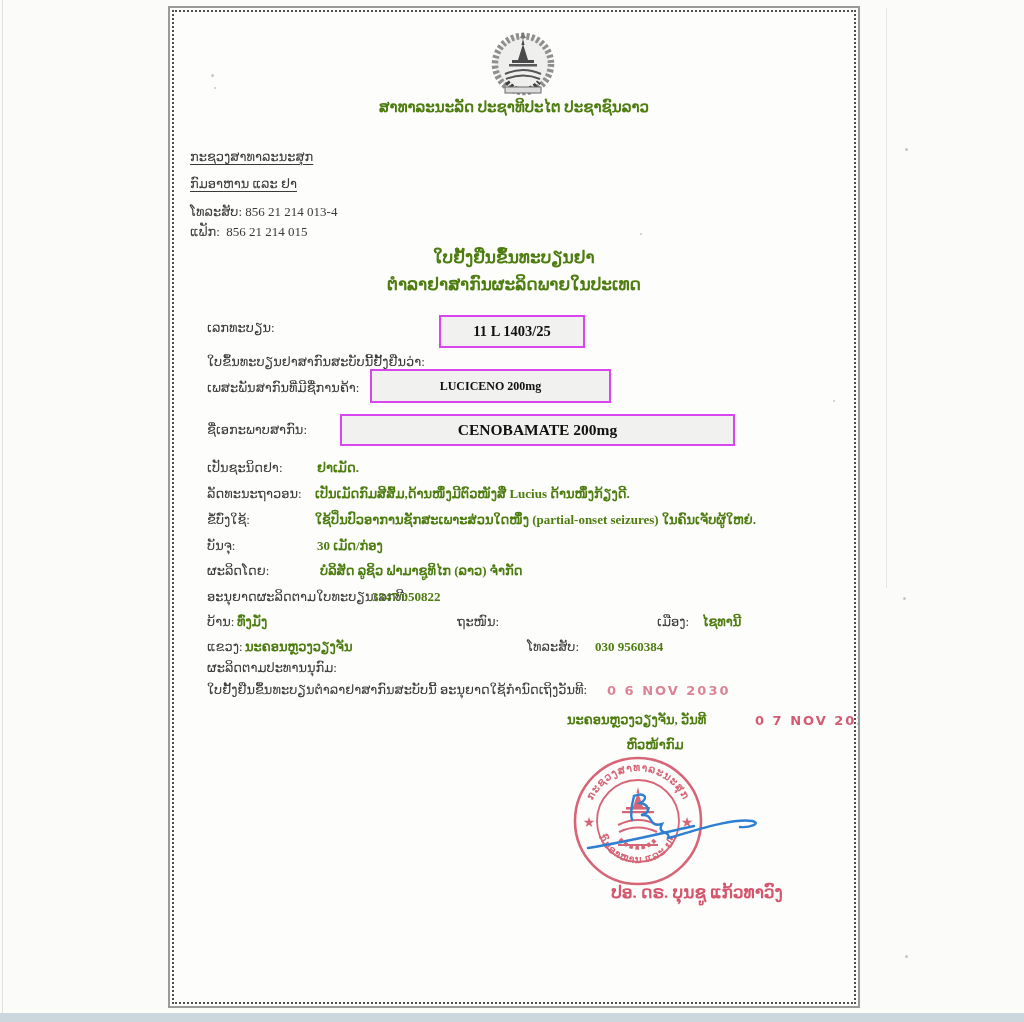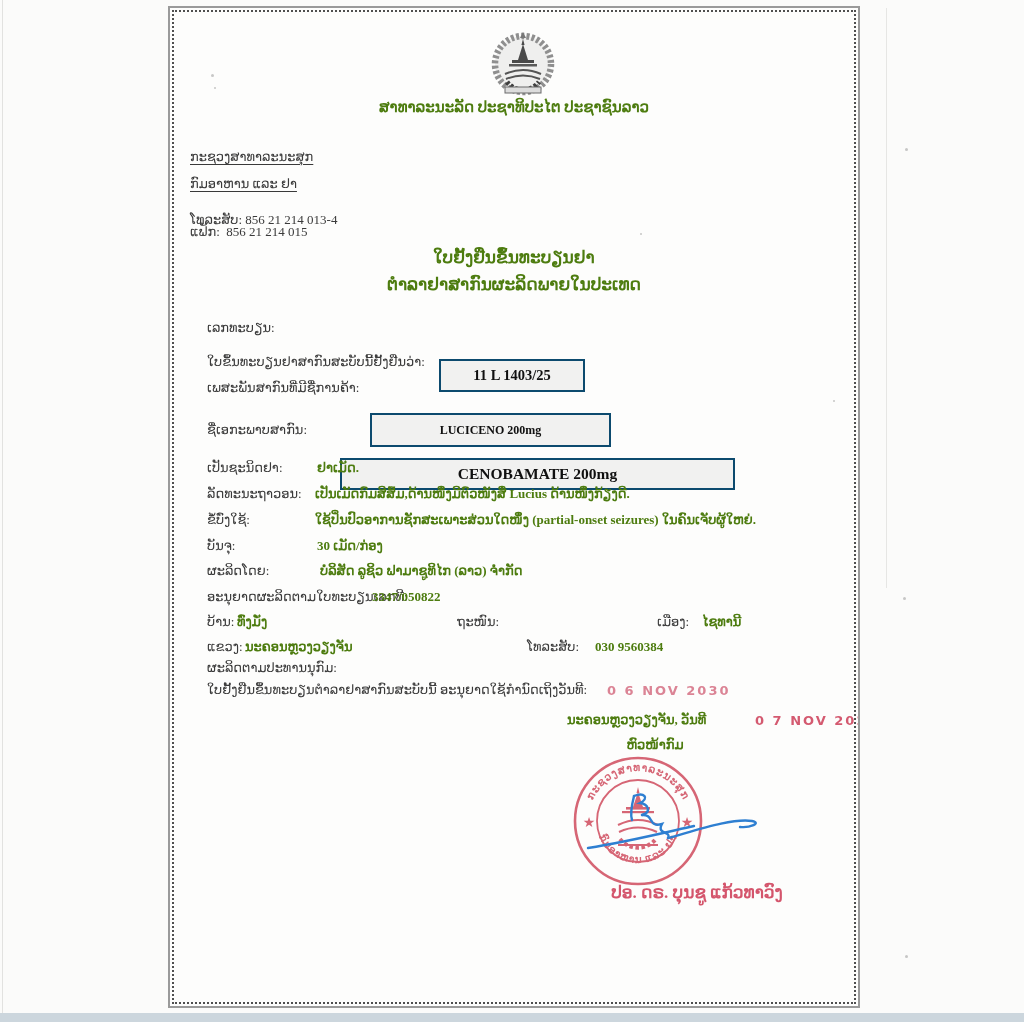--- a/index.html
+++ b/index.html
@@ -6,22 +6,22 @@
   #root{position:relative;width:1024px;height:1022px;background:#fbfbfa;overflow:hidden;
         font-family:"Liberation Serif", serif;}
   .scan{position:absolute;left:168px;top:6px;width:692px;height:1002px;background:#fdfdfc;
         border:2px solid #9a9a9a;box-sizing:border-box;}
   .inner-border{position:absolute;inset:2px;border:2px dotted #4f4f4f;pointer-events:none;}
   .content{position:absolute;inset:0;overflow:hidden;}
   .t{position:absolute;white-space:nowrap;font-size:13px;color:#3a3a3a;line-height:1.25;}
   .b{font-weight:bold;color:#4d7c0f;}
   .ul{text-decoration:underline;text-underline-offset:3px;}
   .ctr{left:0;width:100%;text-align:center;}
-  .vbox{position:absolute;background:#f1f1f0;border:2px solid #0c4a6e;box-sizing:border-box;
-        display:flex;align-items:center;justify-content:center;font-weight:bold;color:#101010;margin-top:44px;}
+  .vbox{position:absolute;background:#f1f1f0;border:2px solid #d946ef;box-sizing:border-box;
+        display:flex;align-items:center;justify-content:center;font-weight:bold;color:#101010;}
   .stamp{font-family:"DejaVu Sans", sans-serif;font-weight:bold;letter-spacing:2px;
          font-size:13px;}
   .stamp30{color:#db8495;}
   .stamp25{color:#d45a70;}
   .redname{color:#d4556c;font-weight:bold;font-size:17px;}
   .speck{position:absolute;background:#9a9a9a;border-radius:50%;opacity:.55;}
   .edge-line-left{position:absolute;left:2px;top:0;width:1px;height:1022px;background:#e2e2e0;}
   .edge-line-right{position:absolute;left:886px;top:8px;width:1px;height:580px;background:#e6e6e4;}
   .bottom-bar{position:absolute;left:0;top:1013px;width:1024px;height:9px;background:#ccd6dd;}
 </style>
@@ -47,21 +47,21 @@
         <path d="M20,44 Q38,36 56,44" fill="none" stroke="#555" stroke-width="2"></path>
         <path d="M21,49 Q38,42 55,49" fill="none" stroke="#555" stroke-width="2"></path>
         <path d="M22,52 A20,20 0 0 0 54,52" fill="none" stroke="#3f3f3f" stroke-width="5" stroke-dasharray="3 2"></path>
         <rect x="20" y="57" width="36" height="6" fill="#dcdcdc" stroke="#6a6a6a" stroke-width="1"></rect>
       </svg>
 
       <div class="t b ctr" style="top:90px;font-size:15px;">ສາທາລະນະລັດ ປະຊາທິປະໄຕ ປະຊາຊົນລາວ</div>
 
       <div class="t ul" style="left:20px;top:141px;">ກະຊວງສາທາລະນະສຸກ</div>
       <div class="t ul" style="left:20px;top:168px;">ກົມອາຫານ ແລະ ຢາ</div>
-      <div class="t" style="left:20px;top:204px;">
+      <div class="t" style="left:20px;top:196px;">
         <span>ໂທລະສັບ:</span>
         <span>856 21 214 013-4</span>
       </div>
       <div class="t" style="left:20px;top:216px;">
         <span>ແຟັກ:</span>&nbsp;
         <span>856 21 214 015</span>
       </div>
 
       <div class="t b ctr" style="top:266px;font-size:17px;">ຕຳລາຢາສາກົນຜະລິດພາຍໃນປະເທດ</div>
       <div class="t b ctr" style="top:239px;font-size:17px;">ໃບຢັ້ງຢືນຂຶ້ນທະບຽນຢາ</div>

